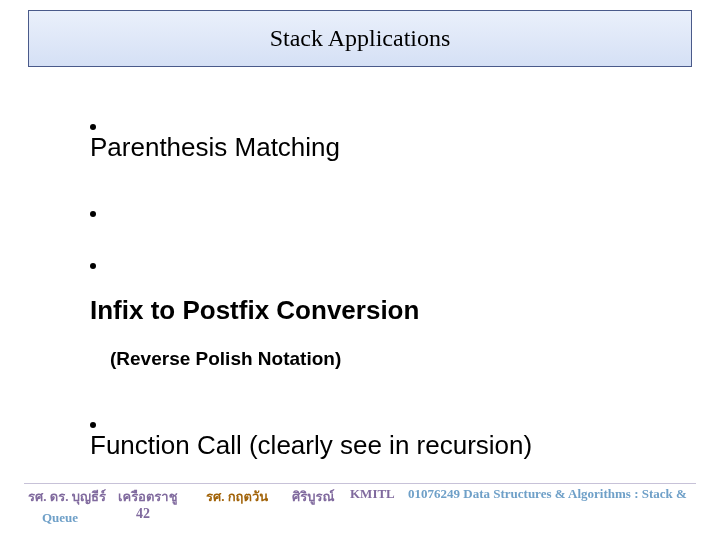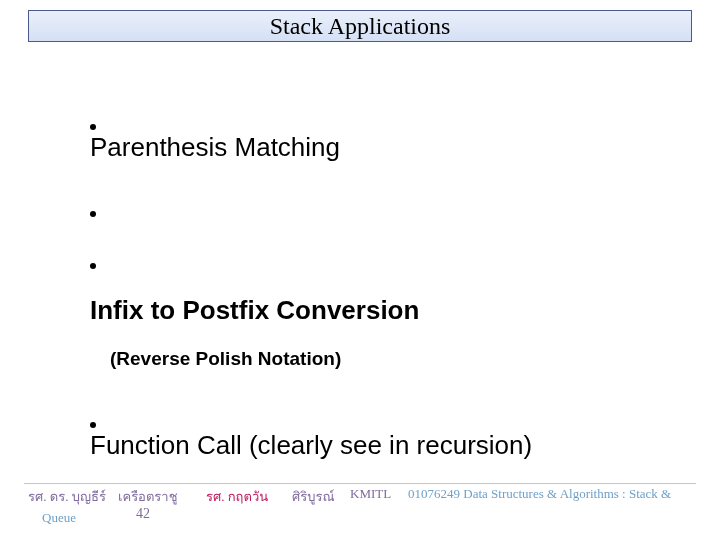--- a/index.html
+++ b/index.html
@@ -1,21 +1,21 @@
 <!DOCTYPE html>
 <html><head>
 <meta charset="utf-8">
 <style>
   * { margin: 0; padding: 0; box-sizing: border-box; }
   html, body { width: 720px; height: 540px; background: #fff; font-family: "Segoe UI", Arial, sans-serif; overflow: hidden; }
   .slide { position: relative; width: 720px; height: 540px; }
   .title-box {
     position: absolute;
     top: 10px; left: 28px; right: 28px;
-    height: 32px;
+    height: 57px;
     border: 1px solid #4a5a8a;
     background: linear-gradient(#eaf0fb, #d5e0f5);
     display: flex; align-items: center; justify-content: center;
   }
   .title-box span {
     font-family: "Comic Sans MS", "Segoe Script", cursive;
     font-size: 24px;
     color: #000;
   }
   .body {
@@ -47,24 +47,25 @@
     left: 24px; right: 24px; bottom: 56px;
     height: 0;
     border-top: 1px solid #c7c2d8;
   }
   .footer {
     position: absolute;
     left: 28px; right: 20px; bottom: 8px;
     height: 46px;
     font-family: "Comic Sans MS", "Segoe Script", cursive;
     font-size: 13px;
+    font-weight: bold;
   }
   .footer .auth1 { position: absolute; left: 0;  top: 0;  color: #806a9e; }
   .footer .auth1b { position: absolute; left: 90px; top: 0; color: #806a9e; }
-  .footer .auth2 { position: absolute; left: 178px; top: 0; color: #be185d; }
+  .footer .auth2 { position: absolute; left: 178px; top: 0; color: #a16207; }
   .footer .auth2b { position: absolute; left: 264px; top: 0; color: #806a9e; }
   .footer .inst  { position: absolute; left: 322px; top: 0; color: #806a9e; }
   .footer .course{ position: absolute; left: 380px; top: 0; color: #6fa0c8; }
   .footer .q     { position: absolute; left: 14px; top: 24px; color: #6fa0c8; }
   .footer .pn    { position: absolute; left: 108px; top: 20px; color: #806a9e; font-size: 14px; }
 </style>
 </head>
 <body>
 
 <div class="slide">

